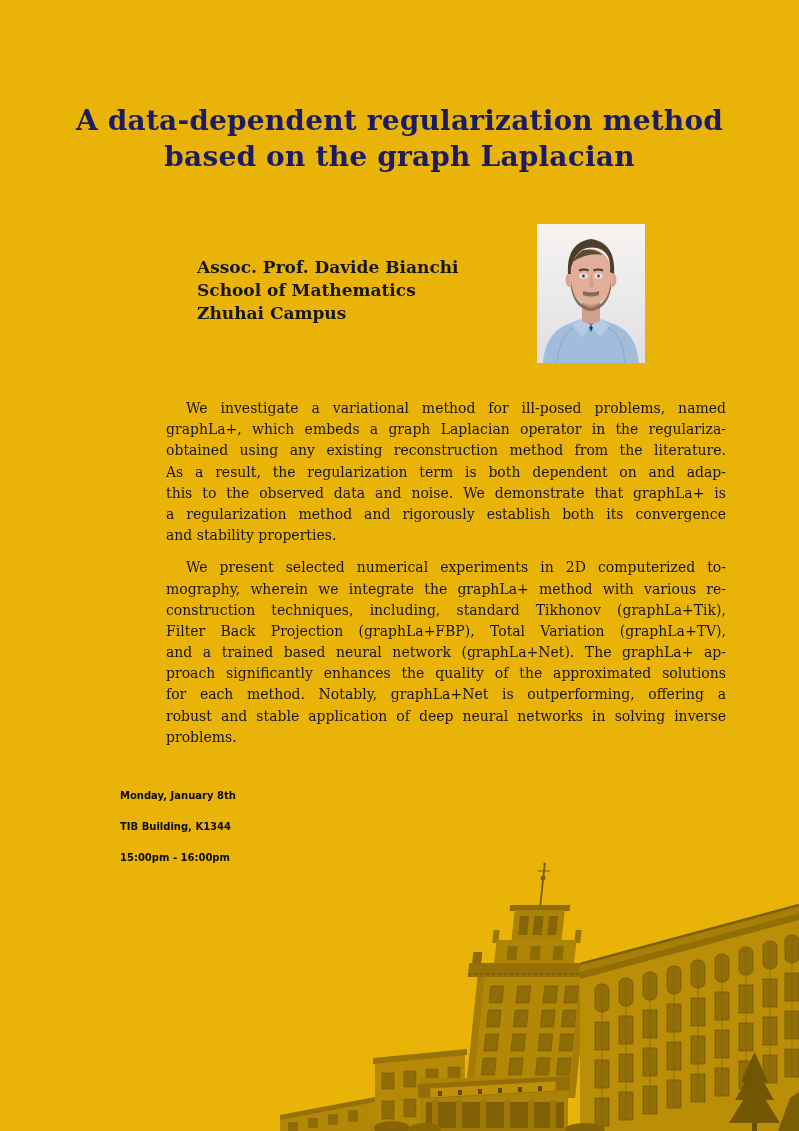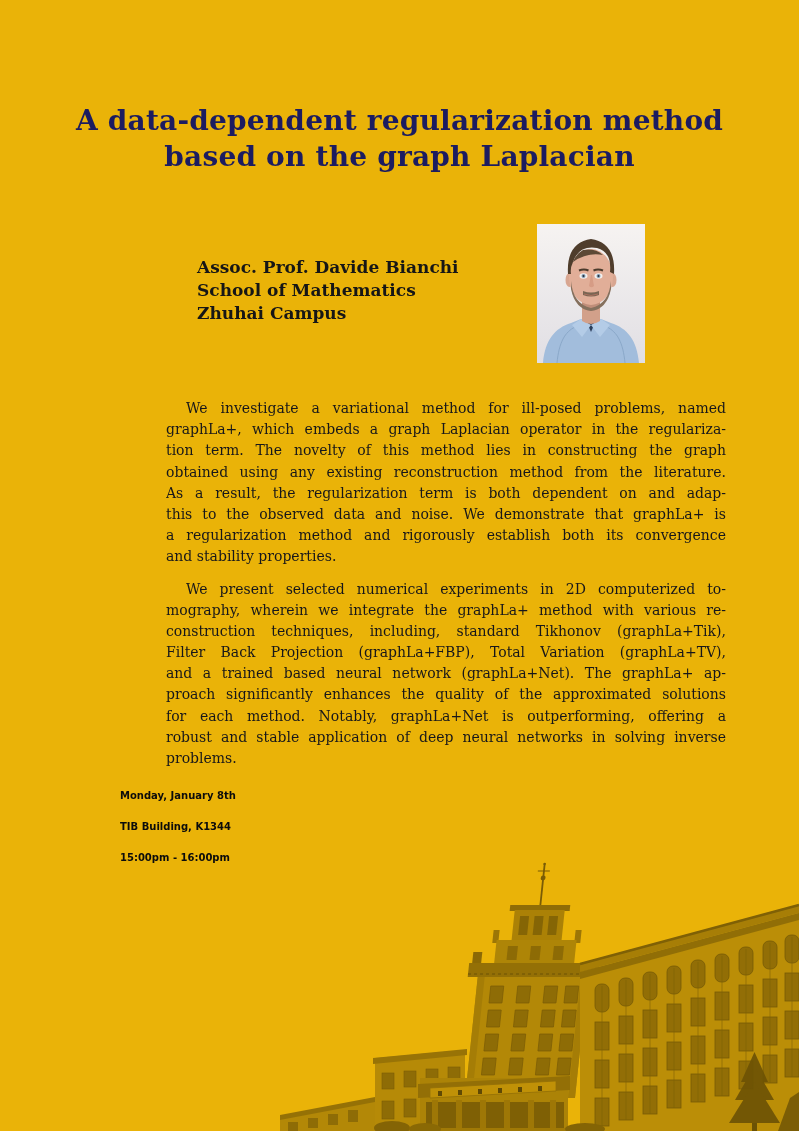--- a/index.html
+++ b/index.html
@@ -128,21 +128,20 @@
       <circle cx="61.5" cy="52" r="0.9" fill="#2a2a33"></circle>
 
       <path d="M54,51 L52,62 Q54.5,64.5 57,62 L55,51 Z" fill="#d69c85"></path>
     </svg>
   </div>
 
   <div class="abstract">
     <div class="para">
       <div class="jline first">We investigate a variational method for ill-posed problems, named</div>
       <div class="jline">graphLa+, which embeds a graph Laplacian operator in the regulariza-</div>
-      <div class="jline">tion term.  The novelty of this method lies in constructing the graph</div>
       <div class="jline">obtained using any existing reconstruction method from the literature.</div>
       <div class="jline">As a result, the regularization term is both dependent on and adap-</div>
       <div class="jline">this to the observed data and noise. We demonstrate that graphLa+ is</div>
       <div class="jline">a regularization method and rigorously establish both its convergence</div>
       <div class="jline last">and stability properties.</div>
     </div>
     <div class="para para2">
       <div class="jline first">We present selected numerical experiments in 2D computerized to-</div>
       <div class="jline">mography, wherein we integrate the graphLa+ method with various re-</div>
       <div class="jline">construction techniques, including, standard Tikhonov (graphLa+Tik),</div>

